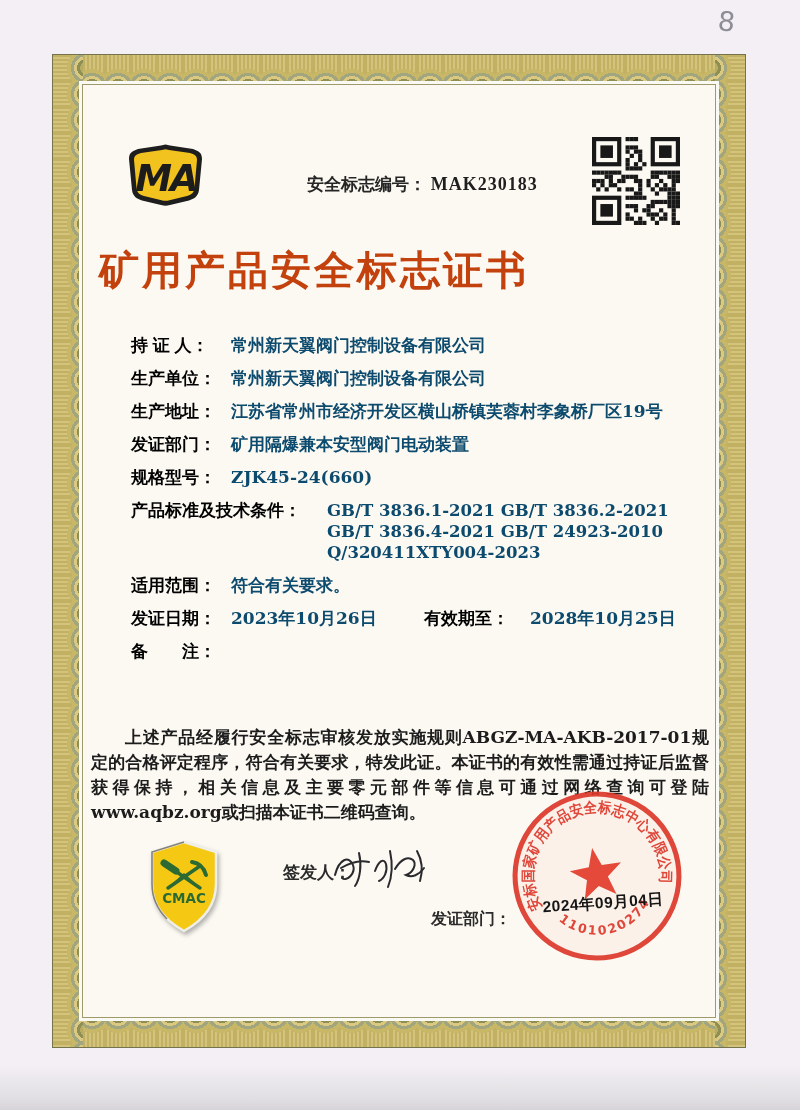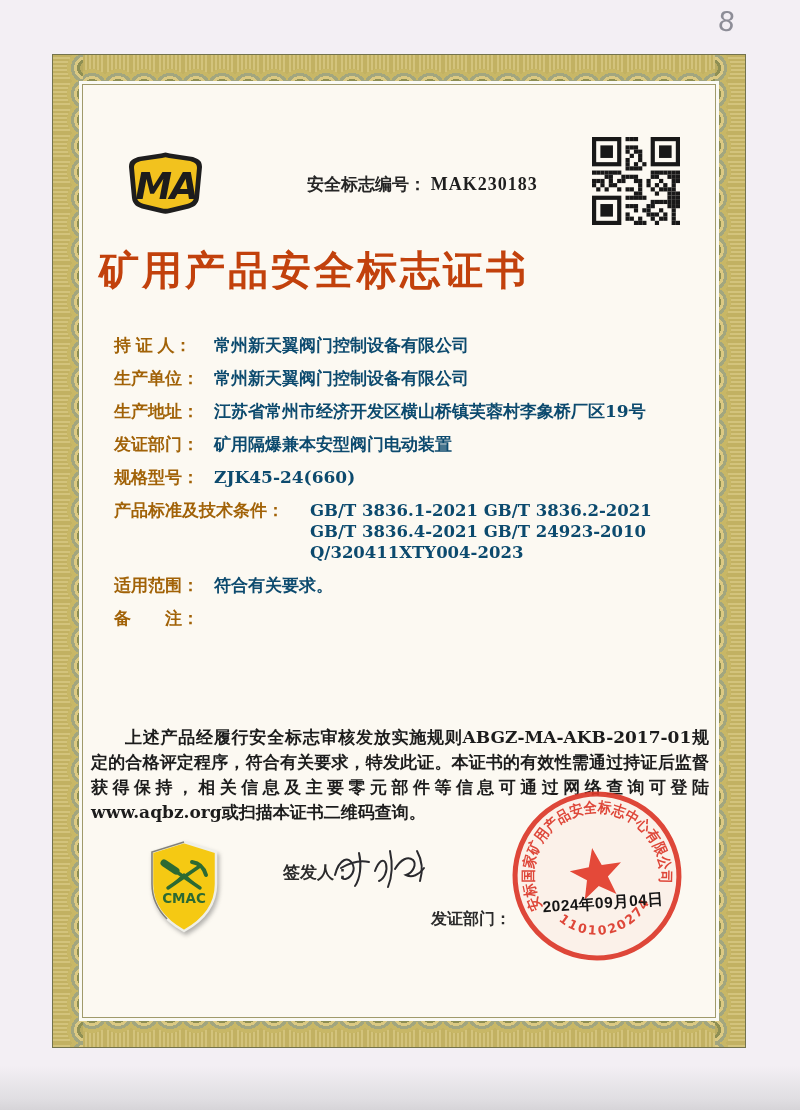--- a/index.html
+++ b/index.html
@@ -28,31 +28,31 @@
   .flft{left:0;background-image:
       radial-gradient(circle at 33px 13px,#f1e7c4 0 3px,#b9ab61 3px 6px,#8e8f54 6px 9px,#dbc982 9px 12px,#a2a67f 12px 15px,#c8b766 15px 19px,rgba(0,0,0,0) 19px),
       repeating-linear-gradient(0deg,#c2b162 0 2px,#d3c37c 2px 4px);}
   .frgt{right:0;background-image:
       radial-gradient(circle at -3px 13px,#f1e7c4 0 3px,#b9ab61 3px 6px,#8e8f54 6px 9px,#dbc982 9px 12px,#a2a67f 12px 15px,#c8b766 15px 19px,rgba(0,0,0,0) 19px),
       repeating-linear-gradient(0deg,#c2b162 0 2px,#d3c37c 2px 4px);}
   
   .panel{position:absolute;left:29px;top:29px;right:29px;bottom:29px;
     background:#fcf9f2;border:1px solid #a09a6b;box-shadow:0 0 0 3px #fafaf4;}
   
-  .ma-logo{position:absolute;left:34px;top:66px;width:97px;height:64px;}
+  .ma-logo{position:absolute;left:34px;top:58px;width:97px;height:64px;}
   .certno{position:absolute;left:224px;top:88px;font-size:17px;font-weight:700;white-space:nowrap;}
   .certno .cl{font-family:"Liberation Sans",sans-serif;color:#262626;}
   .certno .cv{font-family:"Liberation Serif",serif;font-size:18px;letter-spacing:1px;color:#1f1f1f;font-weight:600;}
   .qr{position:absolute;left:509px;top:52px;width:88px;height:88px;}
   .title{position:absolute;left:16px;right:0;top:158px;text-align:left;
     font-family:"DejaVu Serif",serif;font-size:40px;font-weight:700;letter-spacing:3px;color:#c2410c;}
   
   .rows{position:absolute;left:31px;top:250px;width:582px;}
   .row{display:flex;margin-bottom:12px;font-size:17px;line-height:21px;font-weight:700;}
-  .lbl{flex:0 0 100px;color:#a16207;font-family:"Liberation Sans",sans-serif;white-space:nowrap;}
+  .lbl{flex:0 0 100px;color:#000000;font-family:"Liberation Sans",sans-serif;white-space:nowrap;margin-left:17px;}
   .val{font-family:"DejaVu Serif",serif;color:#0c4a6e;}
   .row.wide .lbl{flex-basis:196px;}
   .row.wide .val{width:400px;font-size:16.5px;}
   .row.dates{margin-top:4px;}
   .row.dates .v1{flex:0 0 176px;font-family:"DejaVu Serif",serif;}
   .row.dates .l2{flex:0 0 106px;font-family:"Liberation Sans",sans-serif;white-space:nowrap;}
   .row.remark{margin-top:8px;align-items:center;}
   
   .para{position:absolute;left:8px;top:640px;width:618px;
     font-family:"DejaVu Serif",serif;font-size:17px;font-weight:700;
@@ -264,20 +264,26 @@
         <span class="val">ZJK45-24(660)</span>
       </div>
       <div class="row wide">
         <span class="lbl">产品标准及技术条件：</span>
         <span class="val">GB/T 3836.1-2021 GB/T 3836.2-2021 GB/T 3836.4-2021 GB/T 24923-2010 Q/320411XTY004-2023</span>
       </div>
       <div class="row">
         <span class="lbl">适用范围：</span>
         <span class="val">符合有关要求。</span>
       </div>
+      <div class="row dates">
+        <span class="lbl">发证日期：</span>
+        <span class="val v1">2023年10月26日</span>
+        <span class="l2 lbl">有效期至：</span>
+        <span class="val">2028年10月25日</span>
+      </div>
       <div class="row remark">
         <span class="lbl">备　　注：</span>
         <span class="val"></span>
       </div>
     </div>
 
     <div class="para">上述产品经履行安全标志审核发放实施规则ABGZ-MA-AKB-2017-01规定的合格评定程序，符合有关要求，特发此证。本证书的有效性需通过持证后监督获得保持，相关信息及主要零元部件等信息可通过网络查询可登陆www.aqbz.org或扫描本证书二维码查询。</div>
 
     <div class="cmac">
       <svg viewBox="0 0 74 96" width="74" height="96">

